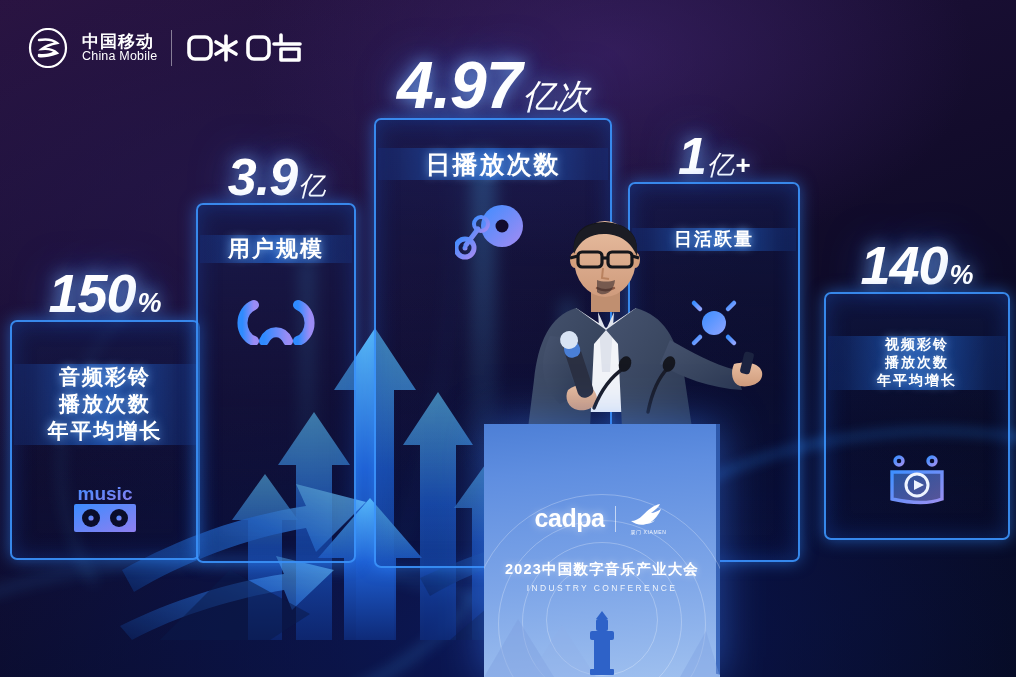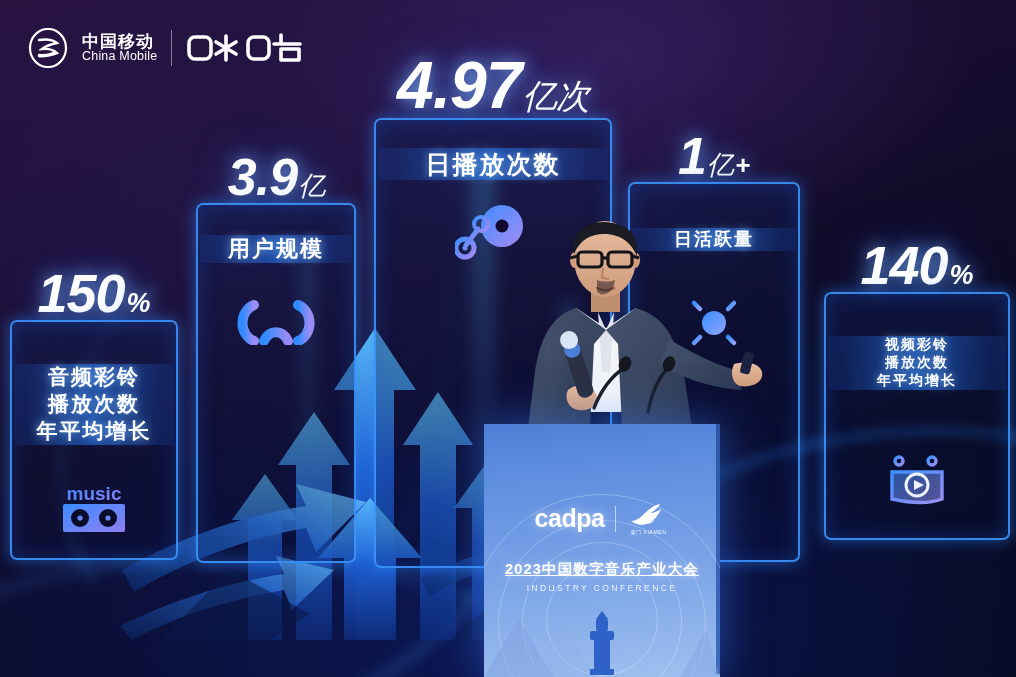--- a/index.html
+++ b/index.html
@@ -155,21 +155,21 @@
         <g fill="none" stroke="#fff" stroke-width="3.6" stroke-linecap="round" stroke-linejoin="round">
           <rect x="3" y="6" width="22" height="22" rx="6"></rect>
           <path d="M40 5 L40 29 M30 11 L50 23 M50 11 L30 23"></path>
           <rect x="62" y="6" width="21" height="22" rx="6"></rect>
           <path d="M95 4 L95 13 M88 13 L114 13 M95 18 L95 29 L113 29 L113 18 Z"></path>
         </g>
       </svg>
     </span>
   </div>
 
-  <div class="card" style="left:10px; top:320px; width:168px; height:240px;">
+  <div class="card" style="left:10px; top:320px; width:190px; height:240px;">
     <div class="bignum" style="top:-54px; font-size:54px;">
       <span>150</span><span class="u">%</span>
     </div>
     <div class="panel"></div>
     <div class="label hl" style="top:44px; font-size:21px;">
       <div>音频彩铃</div>
       <div>播放次数</div>
       <div>年平均增长</div>
     </div>
     <div class="cicon" style="top:160px;">
@@ -381,21 +381,21 @@
       <span class="pod-div"></span>
       <span class="xm">
         <svg width="42" height="26" viewBox="0 0 42 26">
           <path d="M33 2 C27 3 21 8 16 13 C12 17 8 19 4 19 C9 23 16 24 22 21 C28 18 32 12 34 7 C31 9 27 11 24 11 C28 8 32 5 33 2 Z" fill="#fff"></path>
           <path d="M14 18 C18 21 24 21 28 18 C24 23 17 23 14 18 Z" fill="#fff" opacity=".85"></path>
         </svg>
         <span class="xm-cap">厦门 XIAMEN</span>
       </span>
     </div>
 
-    <div class="pod-cn" style="top:136px;text-decoration:underline;">2023中国数字音乐产业大会</div>
+    <div class="pod-cn" style="top:136px;">2023中国数字音乐产业大会</div>
     <div class="pod-en" style="top:158px;">
       <div>INDUSTRY CONFERENCE</div>
     </div>
 
     <svg width="236" height="110" viewBox="0 0 236 110" style="position:absolute;left:0;bottom:0;">
       <path d="M0 110 L34 52 L70 110 Z" fill="#7e9fe0" opacity=".45"></path>
       <path d="M44 110 L78 58 L112 110 Z" fill="#8fb0e8" opacity=".35"></path>
       <path d="M196 110 L222 64 L236 110 Z" fill="#7e9fe0" opacity=".4"></path>
       <g fill="#2e62c8">
         <rect x="110" y="72" width="16" height="34"></rect>

